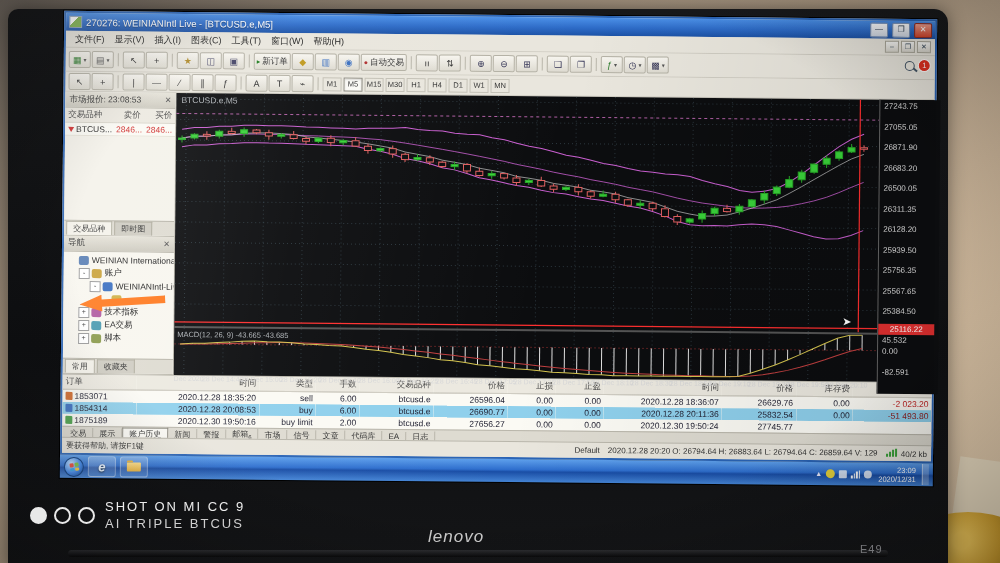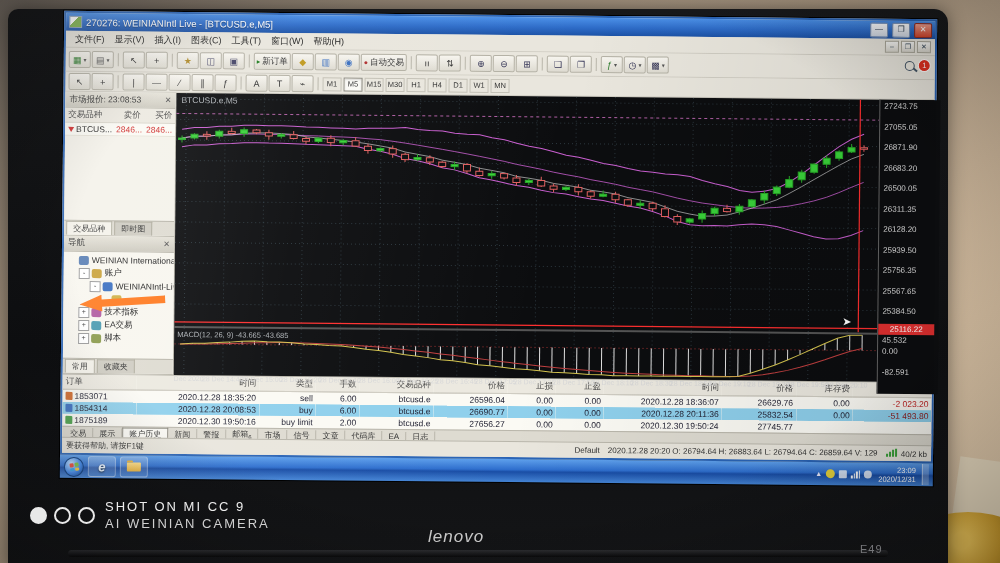--- a/index.html
+++ b/index.html
@@ -781,16 +781,16 @@
   </div>
 
   <div class="wm">
     <span class="dots">
       <span class="dot fill"></span>
         <span class="dot"></span>
         <span class="dot"></span>
     </span>
     <span class="txt">
       <div>SHOT ON MI CC 9</div>
-      <div style="color:#cfcfcf">AI WEINIAN CAMERA</div>
+      <div style="color:#cfcfcf">AI TRIPLE BTCUS</div>
     </span>
   </div>
 </div>
 
 </body></html>

